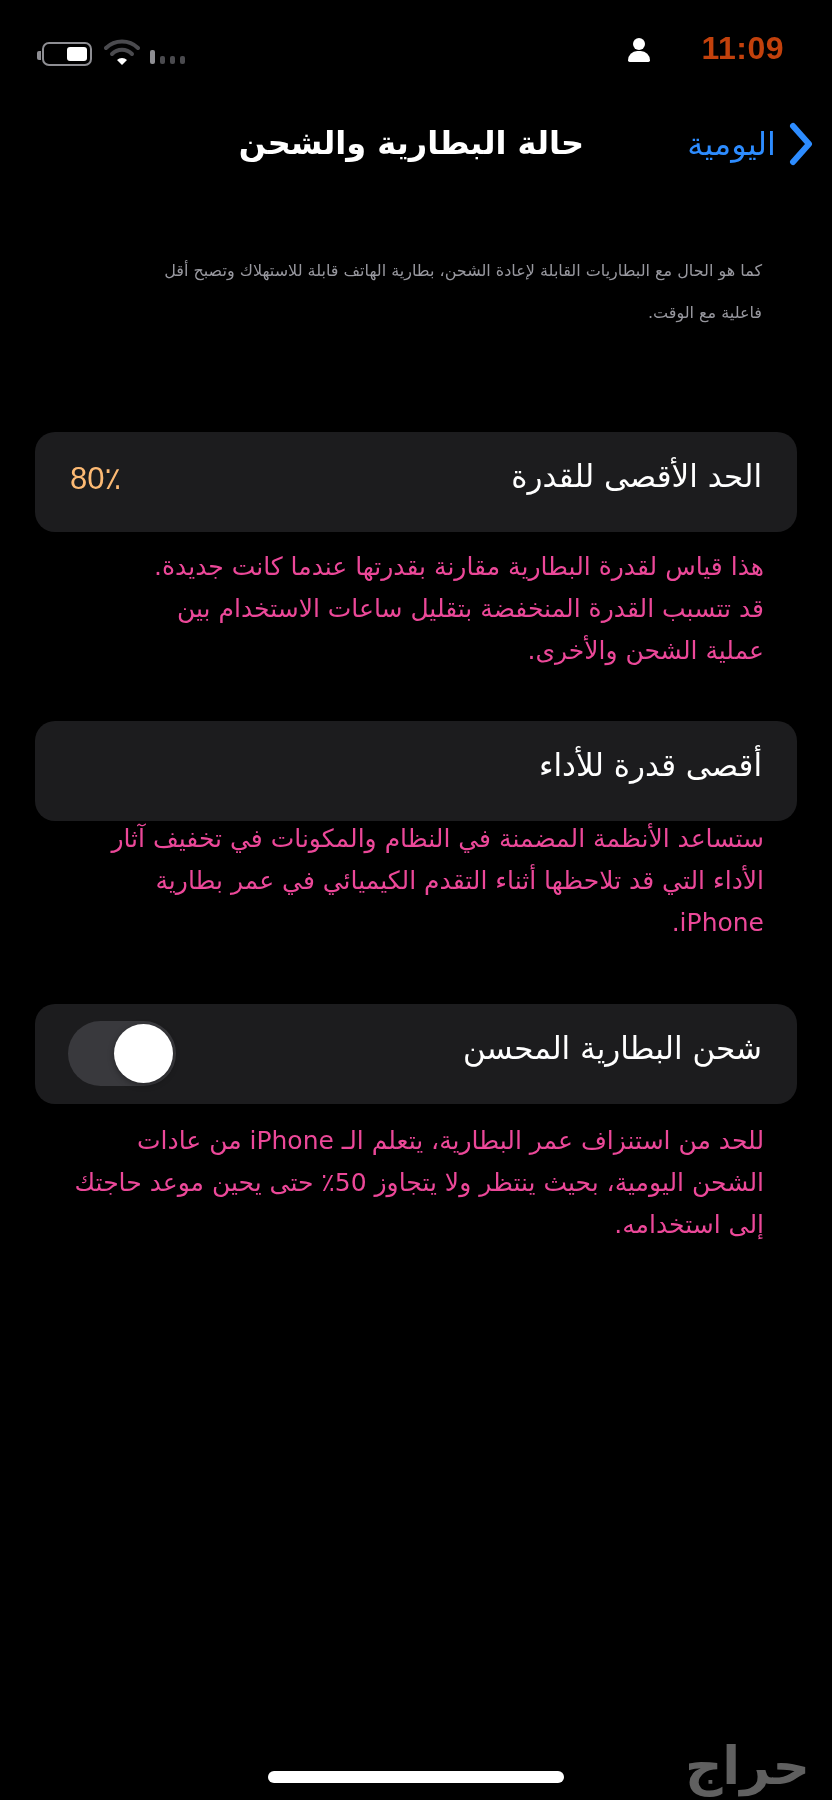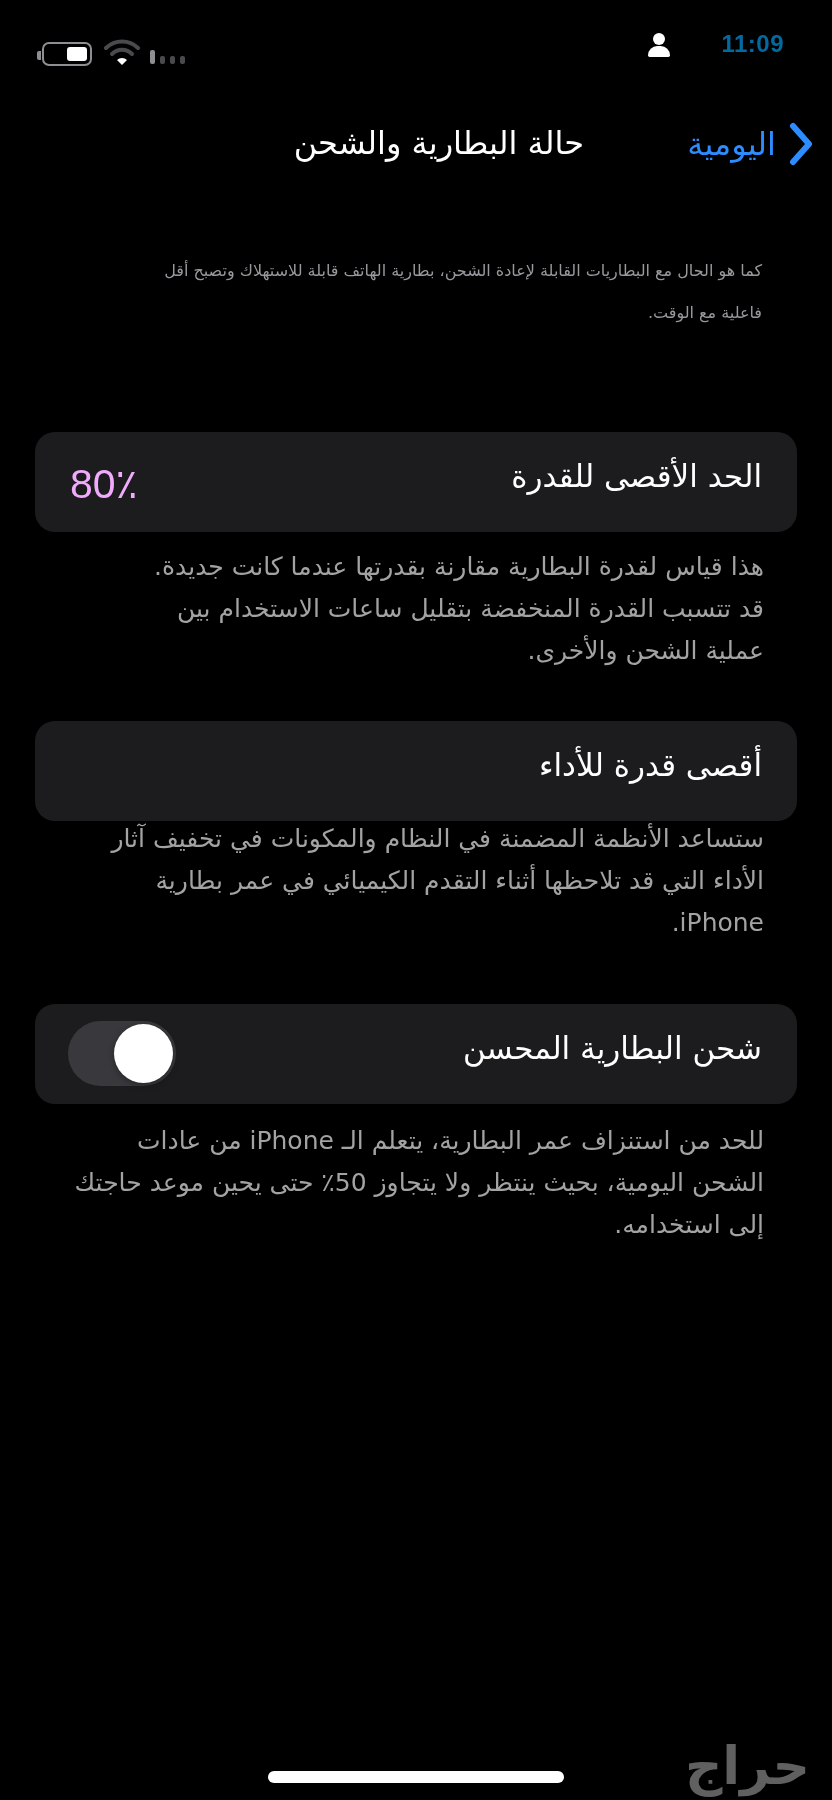--- a/index.html
+++ b/index.html
@@ -29,59 +29,59 @@
     .wifi { position: absolute; left: 104px; top: 38px; width: 36px; height: 28px; }
     .cell-signal { position: absolute; left: 150px; top: 50px; display: flex; gap: 5px; align-items: flex-end; }
     .cell-signal span { display: block; width: 5px; height: 8px; border-radius: 2px; background: #4a4a4e; }
     .cell-signal span.on { height: 14px; background: #8e8e93; }
     .clock-wrap {
       position: absolute; right: 48px; top: 30px; display: flex; align-items: center; gap: 10px;
     }
     .person-icon { width: 24px; height: 26px; position: relative; }
     .person-icon .head { position: absolute; left: 6px; top: 2px; width: 12px; height: 12px; border-radius: 50%; background: #fff; }
     .person-icon .body { position: absolute; left: 1px; top: 15px; width: 22px; height: 11px; border-radius: 11px 11px 2px 2px; background: #fff; }
-    .clock { font-size: 24px; font-weight: bold; letter-spacing: 0.5px; color: #0369a1; font-family: "Liberation Sans", sans-serif; margin-left: 40px; }
+    .clock { font-size: 32px; font-weight: bold; letter-spacing: 0.5px; color: #c2410c; font-family: "Liberation Sans", sans-serif; margin-left: 40px; }
 
     
     .nav-bar { position: absolute; top: 118px; left: 0; width: 832px; height: 60px; direction: rtl; }
     .back-btn {
       position: absolute; right: 18px; top: 4px; display: flex; align-items: center; gap: 12px;
       color: #1e90ff; cursor: pointer; text-decoration: none;
     }
     .back-chevron { width: 26px; height: 44px; }
     .back-label { font-size: 32px; color: #2d8cff; font-family: "DejaVu Sans", sans-serif; }
     .nav-title {
       position: absolute; right: 248px; top: 6px;
-      font-size: 32px; font-weight: normal; color: #ffffff; white-space: nowrap;
+      font-size: 32px; font-weight: bold; color: #ffffff; white-space: nowrap;
     }
 
     
     .content { direction: rtl; text-align: right; }
     .intro {
       position: absolute; top: 250px; right: 70px; width: 640px;
       font-size: 16px; line-height: 42px; color: #98989f;
     }
     .learn-more { color: #2d8cff; cursor: pointer; display: block; }
 
     .cell {
       position: absolute; left: 35px; width: 762px; height: 100px;
       background: #1c1c1e; border-radius: 20px; direction: rtl;
     }
     .cell-label {
       position: absolute; right: 35px; top: 26px;
       font-size: 31px; color: #ffffff; white-space: nowrap;
     }
     .cell-value {
       position: absolute; left: 35px; top: 28px;
-      font-size: 41px; color: #f0abfc; direction: ltr;
+      font-size: 31px; color: #fdba74; direction: ltr;
       font-family: "Liberation Sans", sans-serif;
     }
     .footer-text {
       position: absolute; right: 68px;
-      font-size: 25px; line-height: 42px; color: #a3a3a3;
+      font-size: 25px; line-height: 42px; color: #ec4899;
       direction: rtl; text-align: right;
     }
 
     .toggle {
       position: absolute; left: 33px; top: 17px; width: 108px; height: 65px;
       background: #39393d; border-radius: 33px; cursor: pointer;
     }
     .toggle .knob {
       position: absolute; right: 3px; top: 3px; width: 59px; height: 59px;
       background: #ffffff; border-radius: 50%;

